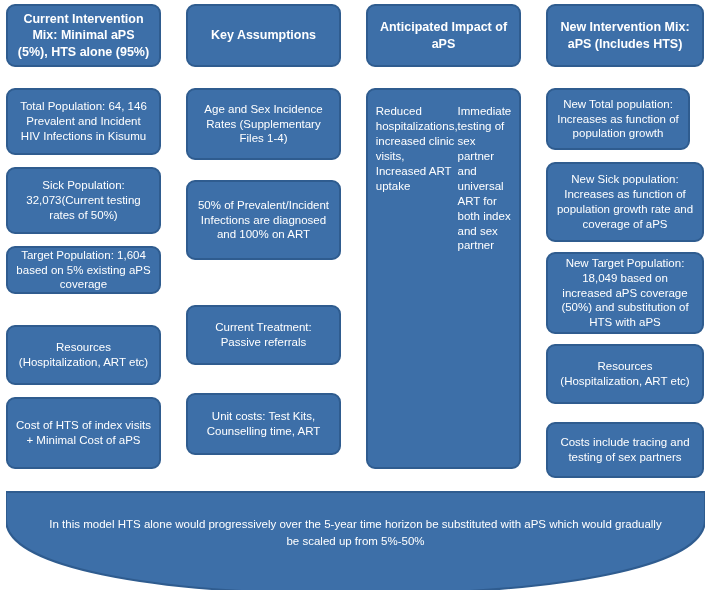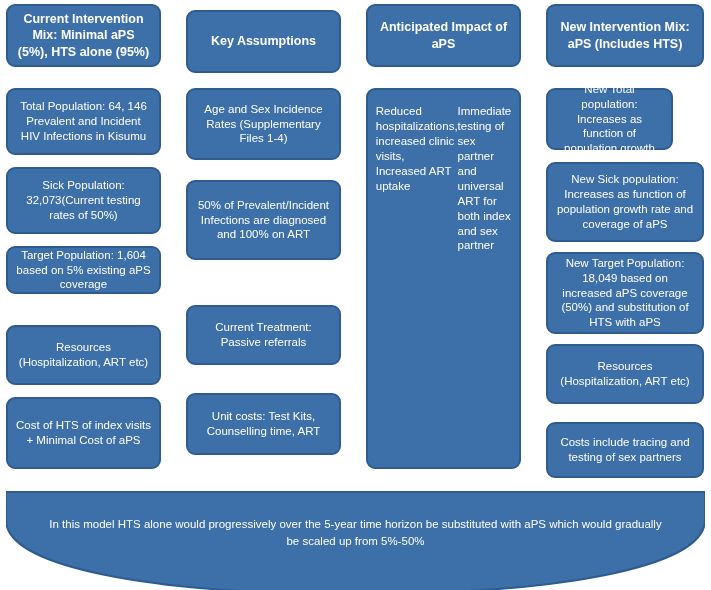--- a/index.html
+++ b/index.html
@@ -85,40 +85,40 @@
   <div class="col" style="left:6px;">
     <div class="box header" style="left:0; top:4px; width:155px; height:63px;">Current Intervention Mix: Minimal aPS (5%), HTS alone (95%)</div>
     <div class="box" style="left:0; top:88px; width:155px; height:67px;">Total Population: 64, 146 Prevalent and Incident HIV Infections in Kisumu</div>
     <div class="box" style="left:0; top:167px; width:155px; height:67px;">Sick Population: 32,073(Current testing rates of 50%)</div>
     <div class="box" style="left:0; top:246px; width:155px; height:48px;">Target Population: 1,604 based on 5% existing aPS coverage</div>
     <div class="box" style="left:0; top:325px; width:155px; height:60px;">Resources (Hospitalization, ART etc)</div>
     <div class="box" style="left:0; top:397px; width:155px; height:72px;">Cost of HTS of index visits + Minimal Cost of aPS</div>
   </div>
 
   <div class="col" style="left:186px;">
-    <div class="box header" style="left:0; top:10px; width:155px; height:63px;">Key Assumptions</div>
+    <div class="box header" style="left:0; top:4px; width:155px; height:63px;">Key Assumptions</div>
     <div class="box" style="left:0; top:88px; width:155px; height:72px;">Age and Sex Incidence Rates (Supplementary Files 1-4)</div>
     <div class="box" style="left:0; top:180px; width:155px; height:80px;">50% of Prevalent/Incident Infections are diagnosed and 100% on ART</div>
     <div class="box" style="left:0; top:305px; width:155px; height:60px;">Current Treatment: Passive referrals</div>
     <div class="box" style="left:0; top:393px; width:155px; height:62px;">Unit costs: Test Kits, Counselling time, ART</div>
   </div>
 
   <div class="col" style="left:366px;">
     <div class="box header" style="left:0; top:4px; width:155px; height:63px;">Anticipated Impact of aPS</div>
     <div class="box impact" style="left:0; top:88px; width:155px; height:381px;">
       <div style="width:100%; display:flex; flex-direction:row; justify-content:center; height:100%;">
         <p>Reduced hospitalizations, increased clinic visits, Increased ART uptake</p>
         <p>Immediate testing of sex partner and universal ART for both index and sex partner</p>
       </div>
     </div>
   </div>
 
   <div class="col" style="left:546px;">
     <div class="box header" style="left:0; top:4px; width:158px; height:63px;">New Intervention Mix: aPS (Includes HTS)</div>
-    <div class="box" style="left:0; top:88px; width:127px; height:62px;">New Total population: Increases as function of population growth</div>
+    <div class="box" style="left:0; top:88px; width:144px; height:62px;">New Total population: Increases as function of population growth</div>
     <div class="box" style="left:0; top:162px; width:158px; height:80px;">New Sick population: Increases as function of population growth rate and coverage of aPS</div>
     <div class="box" style="left:0; top:252px; width:158px; height:82px;">New Target Population: 18,049 based on increased aPS coverage (50%) and substitution of HTS with aPS</div>
     <div class="box" style="left:0; top:344px; width:158px; height:60px;">Resources (Hospitalization, ART etc)</div>
     <div class="box" style="left:0; top:422px; width:158px; height:56px;">Costs include tracing and testing of sex partners</div>
   </div>
 
   <div class="banner-wrap">
     <svg class="banner-shape" viewBox="0 0 699 106" preserveAspectRatio="none">
       <path d="M0,2 L699,2 L699,30 C699,76 560,104 349.5,104 C139,104 0,76 0,30 Z" fill="#3d6fa8" stroke="#2f5c8f" stroke-width="2"></path>
     </svg>

